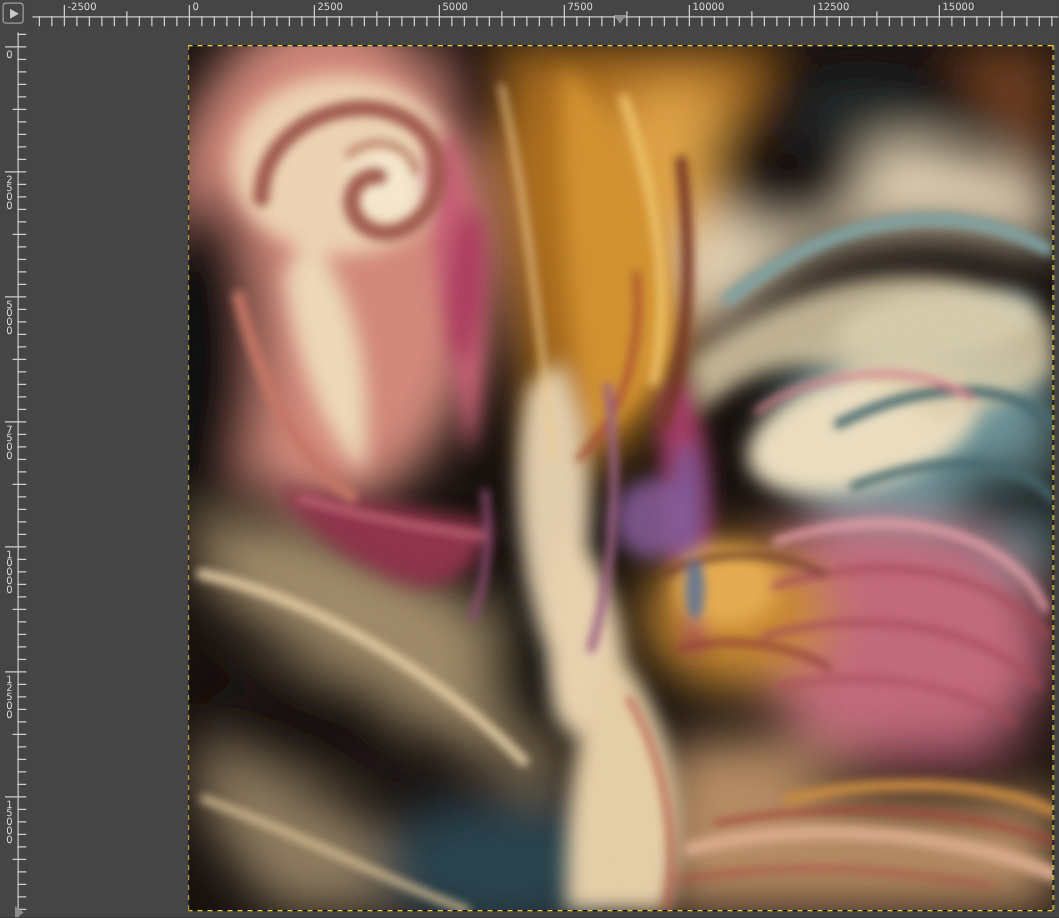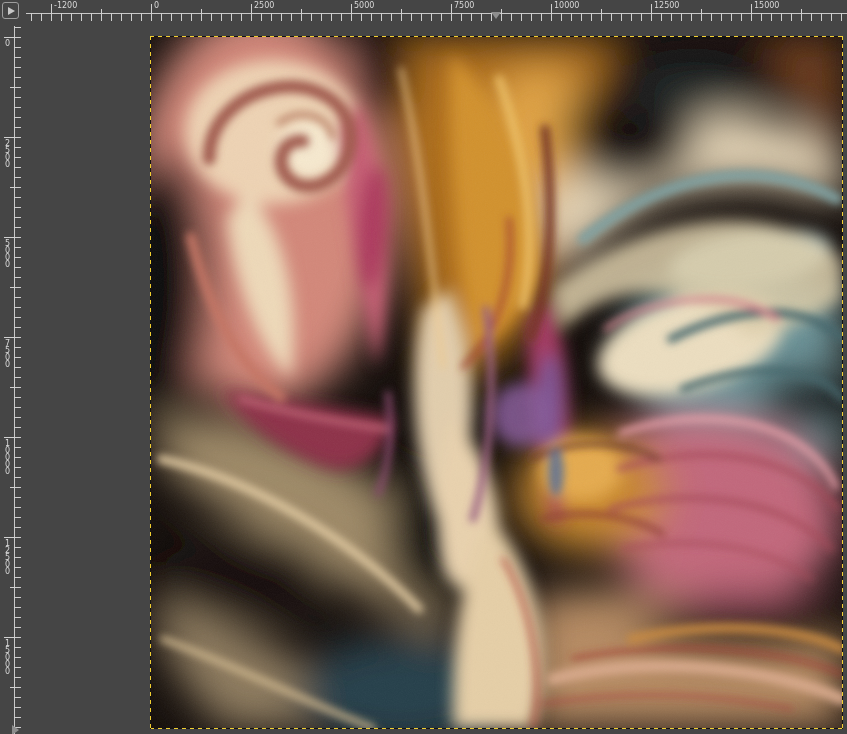--- a/index.html
+++ b/index.html
@@ -131,21 +131,21 @@
       <div class="tick-h major" style="left: 751px;"></div>
       <div class="tick-h minor" style="left: 761px;"></div>
       <div class="tick-h minor" style="left: 771px;"></div>
       <div class="tick-h minor" style="left: 781px;"></div>
       <div class="tick-h minor" style="left: 791px;"></div>
       <div class="tick-h mid" style="left: 801px;"></div>
       <div class="tick-h minor" style="left: 811px;"></div>
       <div class="tick-h minor" style="left: 821px;"></div>
       <div class="tick-h minor" style="left: 831px;"></div>
       <div class="tick-h minor" style="left: 841px;"></div>
-      <span class="hlabel" style="left: 54px;">-1200</span>
+      <span class="hlabel" style="left: 54px;">-2500</span>
       <span class="hlabel" style="left: 154px;">0</span>
       <span class="hlabel" style="left: 254px;">2500</span>
       <span class="hlabel" style="left: 354px;">5000</span>
       <span class="hlabel" style="left: 454px;">7500</span>
       <span class="hlabel" style="left: 554px;">10000</span>
       <span class="hlabel" style="left: 654px;">12500</span>
       <span class="hlabel" style="left: 754px;">15000</span>
     </div>
 
   <div id="vruler" class="ruler">

